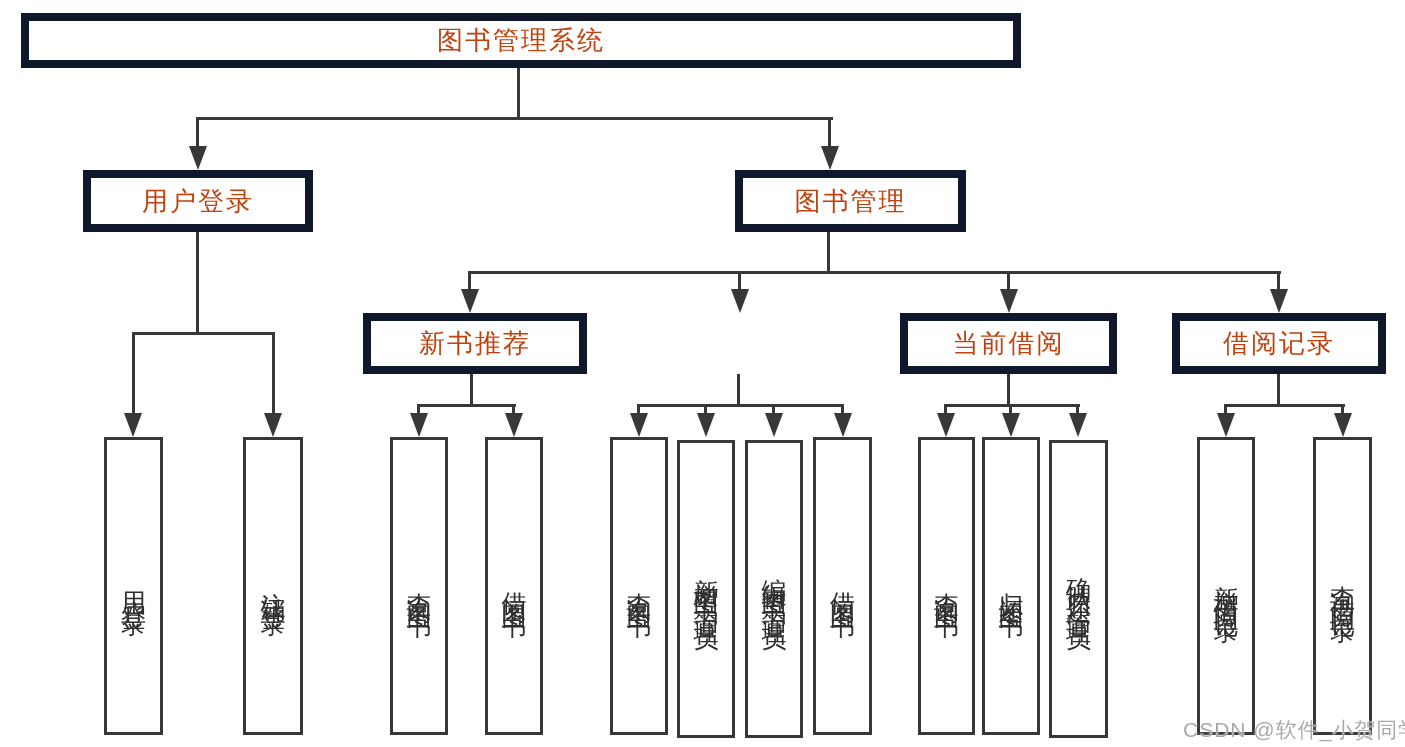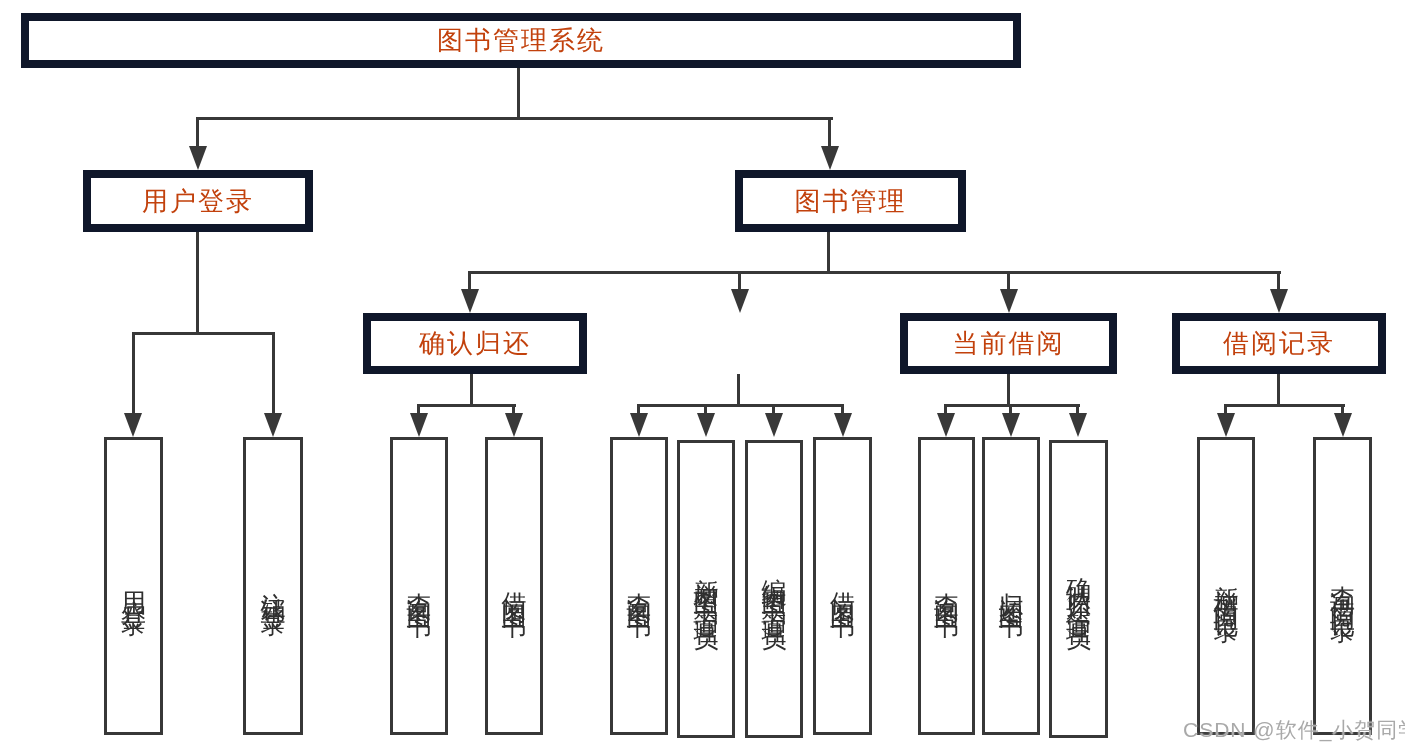--- a/index.html
+++ b/index.html
@@ -99,21 +99,21 @@
   <div class="hline" style="left:468px; top:271px; width:813px;"></div>
   <div class="vline" style="left:468px; top:271px; height:20px;"></div>
   <div class="ahead" style="left:461px; top:289px;"></div>
   <div class="vline" style="left:738px; top:271px; height:20px;"></div>
   <div class="ahead" style="left:731px; top:289px;"></div>
   <div class="vline" style="left:1007px; top:271px; height:20px;"></div>
   <div class="ahead" style="left:1000px; top:289px;"></div>
   <div class="vline" style="left:1277px; top:271px; height:20px;"></div>
   <div class="ahead" style="left:1270px; top:289px;"></div>
 
-  <div class="box" style="left:363px; top:313px; width:224px; height:61px;">确认归还</div>
+  <div class="box" style="left:363px; top:313px; width:224px; height:61px;">新书推荐</div>
   <div class="box" style="left:1172px; top:313px; width:214px; height:61px;">借阅记录</div>
   <div class="box" style="left:900px; top:313px; width:217px; height:61px;">当前借阅</div>
 
   <div class="vline" style="left:470px; top:374px; height:33px;"></div>
   <div class="hline" style="left:417px; top:404px; width:99px;"></div>
   <div class="vline" style="left:417px; top:404px; height:12px;"></div>
   <div class="ahead" style="left:410px; top:413px;"></div>
   <div class="vline" style="left:512px; top:404px; height:12px;"></div>
   <div class="ahead" style="left:505px; top:413px;"></div>
 

